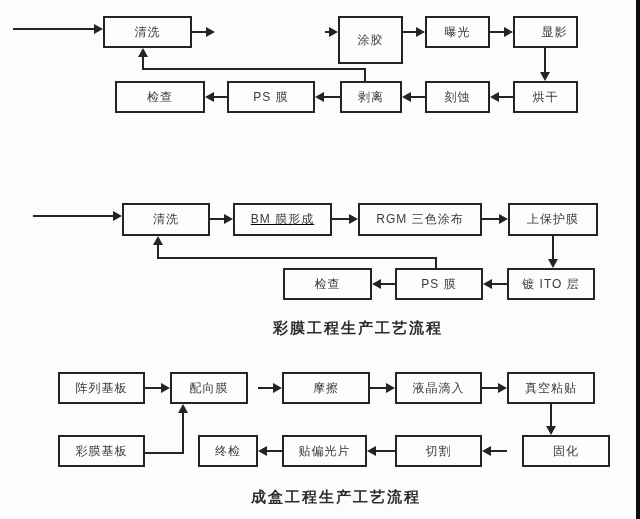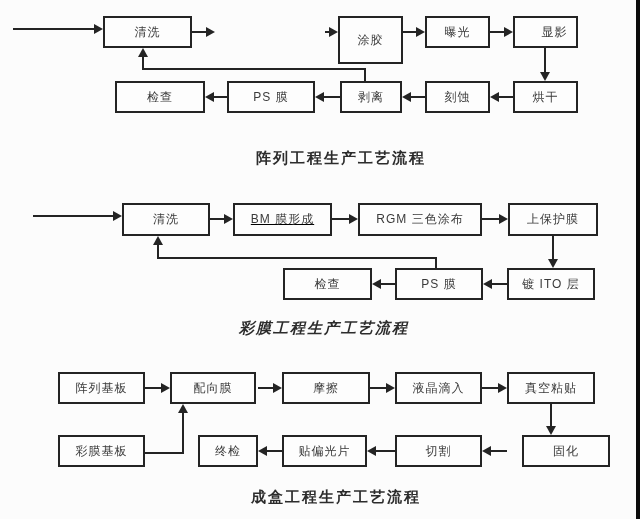--- a/index.html
+++ b/index.html
@@ -75,21 +75,20 @@
     <div class="ah ah-right" style="left: 206px; top: 27px;"></div>
     <div class="ah ah-right" style="left: 329px; top: 27px;"></div>
     <div class="ah ah-right" style="left: 416px; top: 27px;"></div>
     <div class="ah ah-right" style="left: 504px; top: 27px;"></div>
     <div class="ah ah-down" style="left: 540px; top: 72px;"></div>
     <div class="ah ah-left" style="left: 490px; top: 92px;"></div>
     <div class="ah ah-left" style="left: 402px; top: 92px;"></div>
     <div class="ah ah-left" style="left: 315px; top: 92px;"></div>
     <div class="ah ah-left" style="left: 205px; top: 92px;"></div>
     <div class="ah ah-up" style="left: 138px; top: 48px;"></div>
-    <div class="chart-title" style="left: 181px; top: 149px;">阵列工程生产工艺流程</div>
     <div class="node-box" style="left: 122px; top: 203px; width: 88px; height: 33px;">
       <span class="node-label">清洗</span>
     </div>
     <div class="node-box" style="left: 233px; top: 203px; width: 99px; height: 33px; text-decoration: underline;">
       <span class="node-label">BM 膜形成</span>
     </div>
     <div class="node-box" style="left: 358px; top: 203px; width: 124px; height: 33px;">
       <span class="node-label">RGM 三色涂布</span>
     </div>
     <div class="node-box" style="left: 508px; top: 203px; width: 90px; height: 33px;">
@@ -115,25 +114,25 @@
     <div class="flow-line" style="left: 158px; top: 257px; width: 279px; height: 2px;"></div>
     <div class="flow-line" style="left: 157px; top: 244px; width: 2px; height: 15px;"></div>
     <div class="ah ah-right" style="left: 113px; top: 211px;"></div>
     <div class="ah ah-right" style="left: 224px; top: 214px;"></div>
     <div class="ah ah-right" style="left: 349px; top: 214px;"></div>
     <div class="ah ah-right" style="left: 499px; top: 214px;"></div>
     <div class="ah ah-down" style="left: 548px; top: 259px;"></div>
     <div class="ah ah-left" style="left: 483px; top: 279px;"></div>
     <div class="ah ah-left" style="left: 372px; top: 279px;"></div>
     <div class="ah ah-up" style="left: 153px; top: 236px;"></div>
-    <div class="chart-title" style="left: 164px; top: 319px; font-style: italic;">彩膜工程生产工艺流程</div>
+    <div class="chart-title" style="left: 198px; top: 319px;">彩膜工程生产工艺流程</div>
     <div class="node-box" style="left: 58px; top: 372px; width: 87px; height: 32px;">
       <span class="node-label">阵列基板</span>
     </div>
-    <div class="node-box" style="left: 170px; top: 372px; width: 86px; height: 32px;">
+    <div class="node-box" style="left: 170px; top: 372px; width: 78px; height: 32px;">
       <span class="node-label">配向膜</span>
     </div>
     <div class="node-box" style="left: 282px; top: 372px; width: 88px; height: 32px;">
       <span class="node-label">摩擦</span>
     </div>
     <div class="node-box" style="left: 395px; top: 372px; width: 87px; height: 32px;">
       <span class="node-label">液晶滴入</span>
     </div>
     <div class="node-box" style="left: 507px; top: 372px; width: 88px; height: 32px;">
       <span class="node-label">真空粘贴</span>

